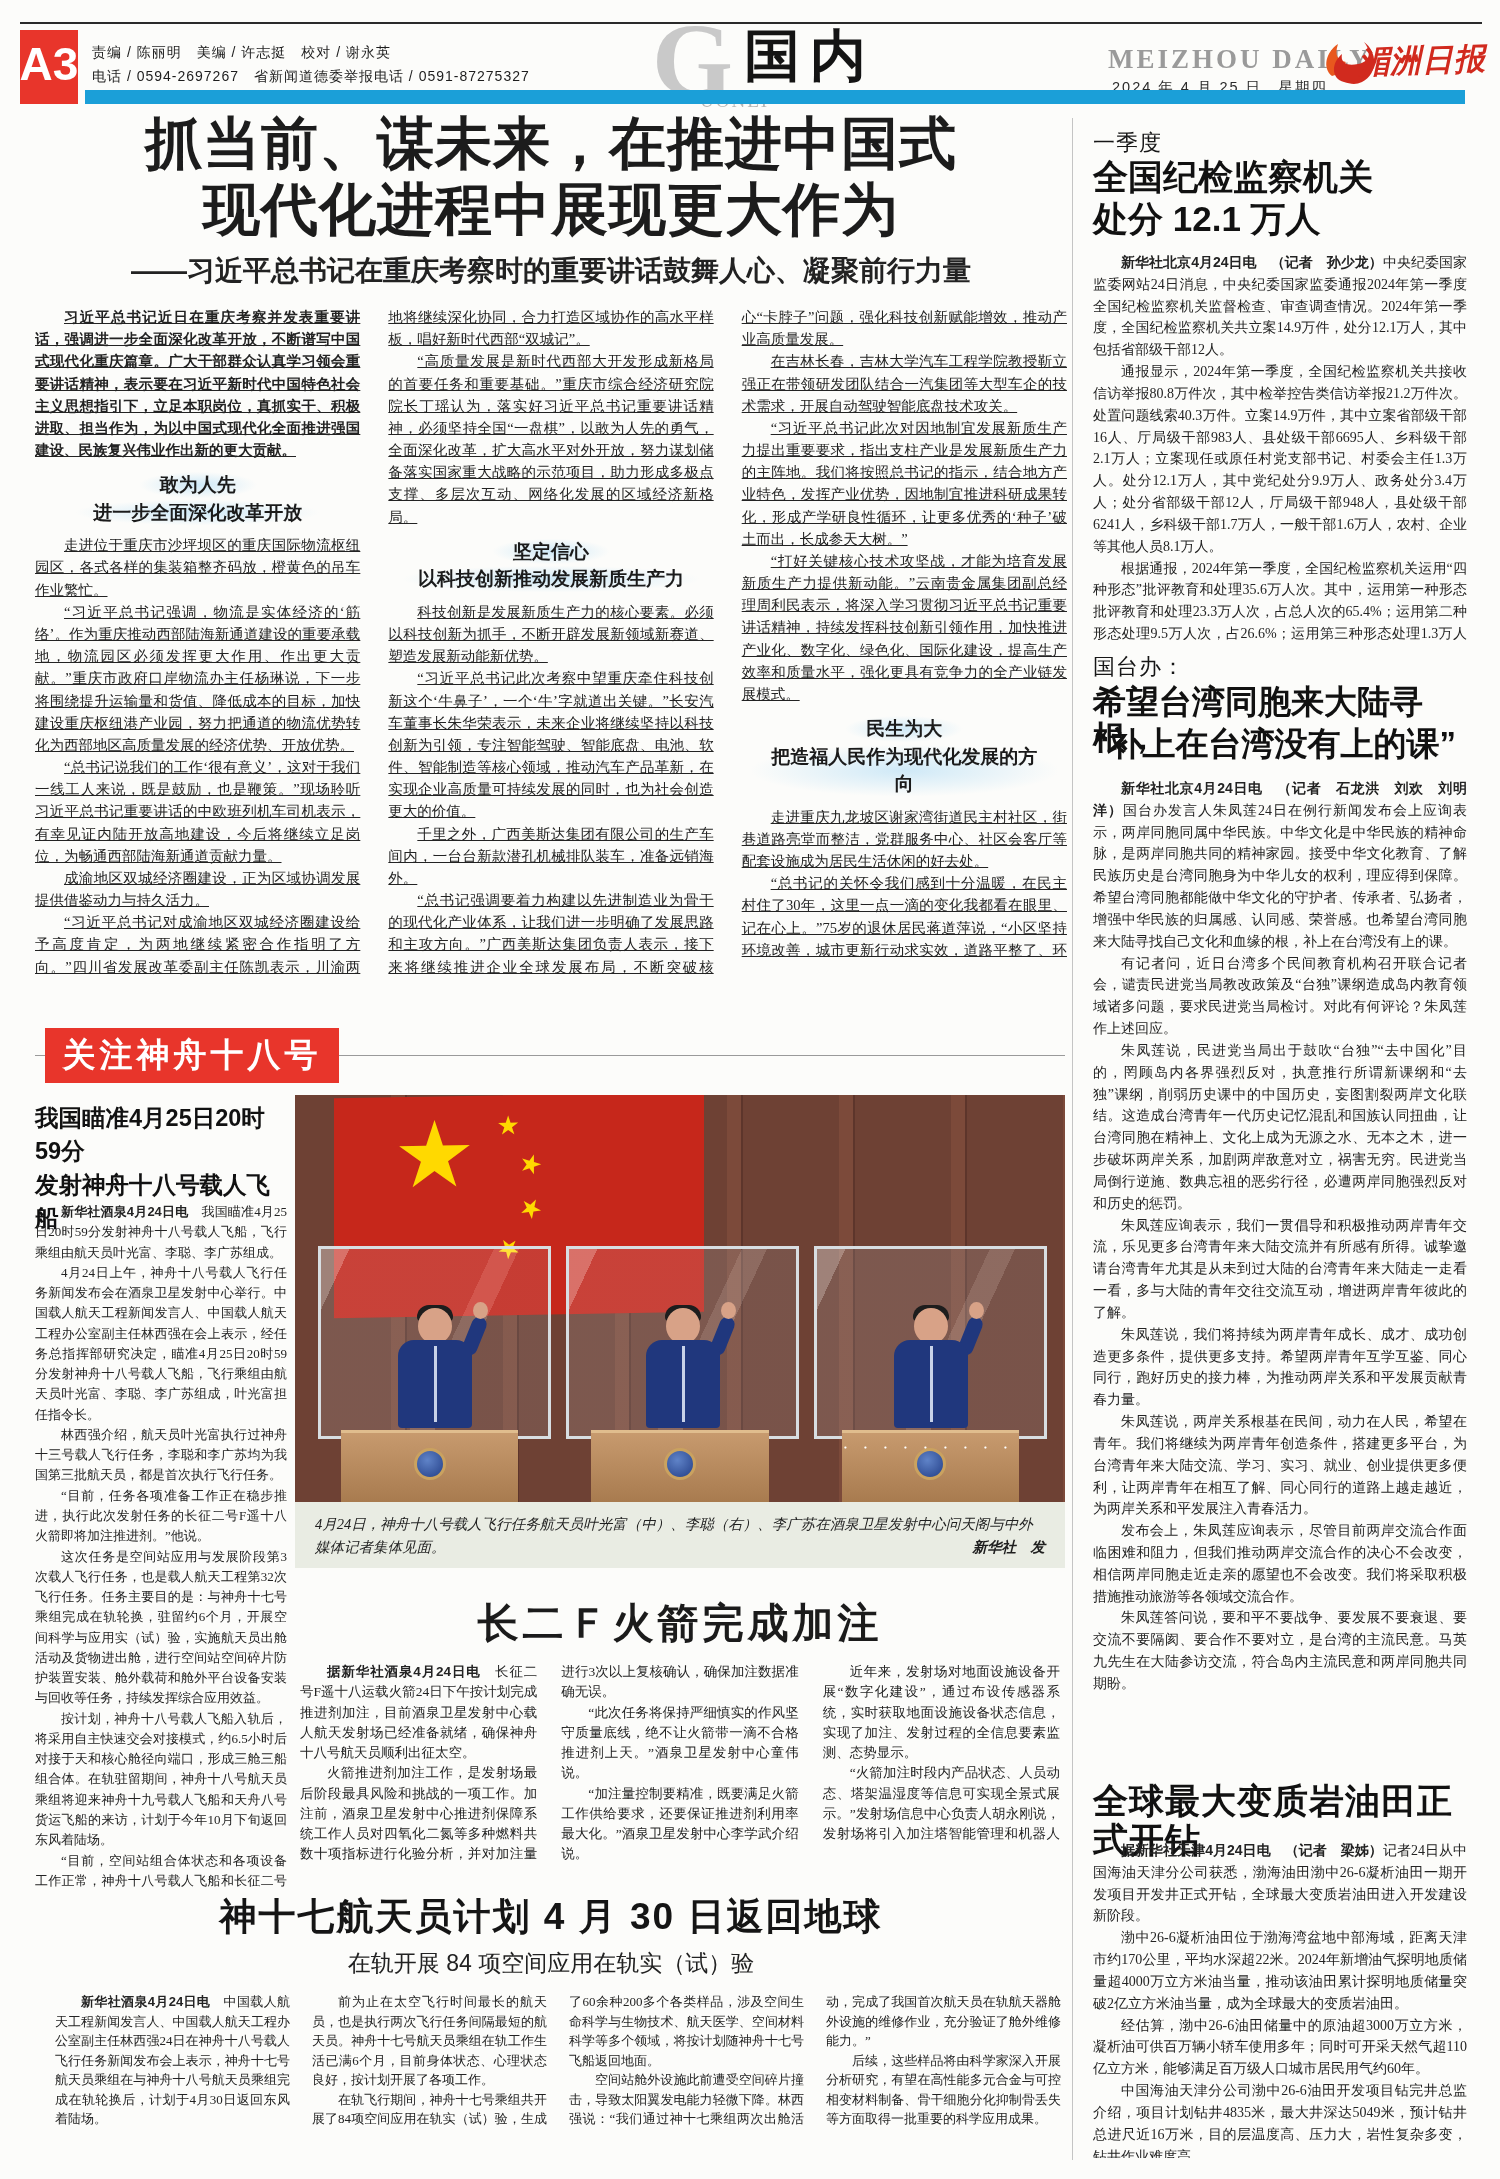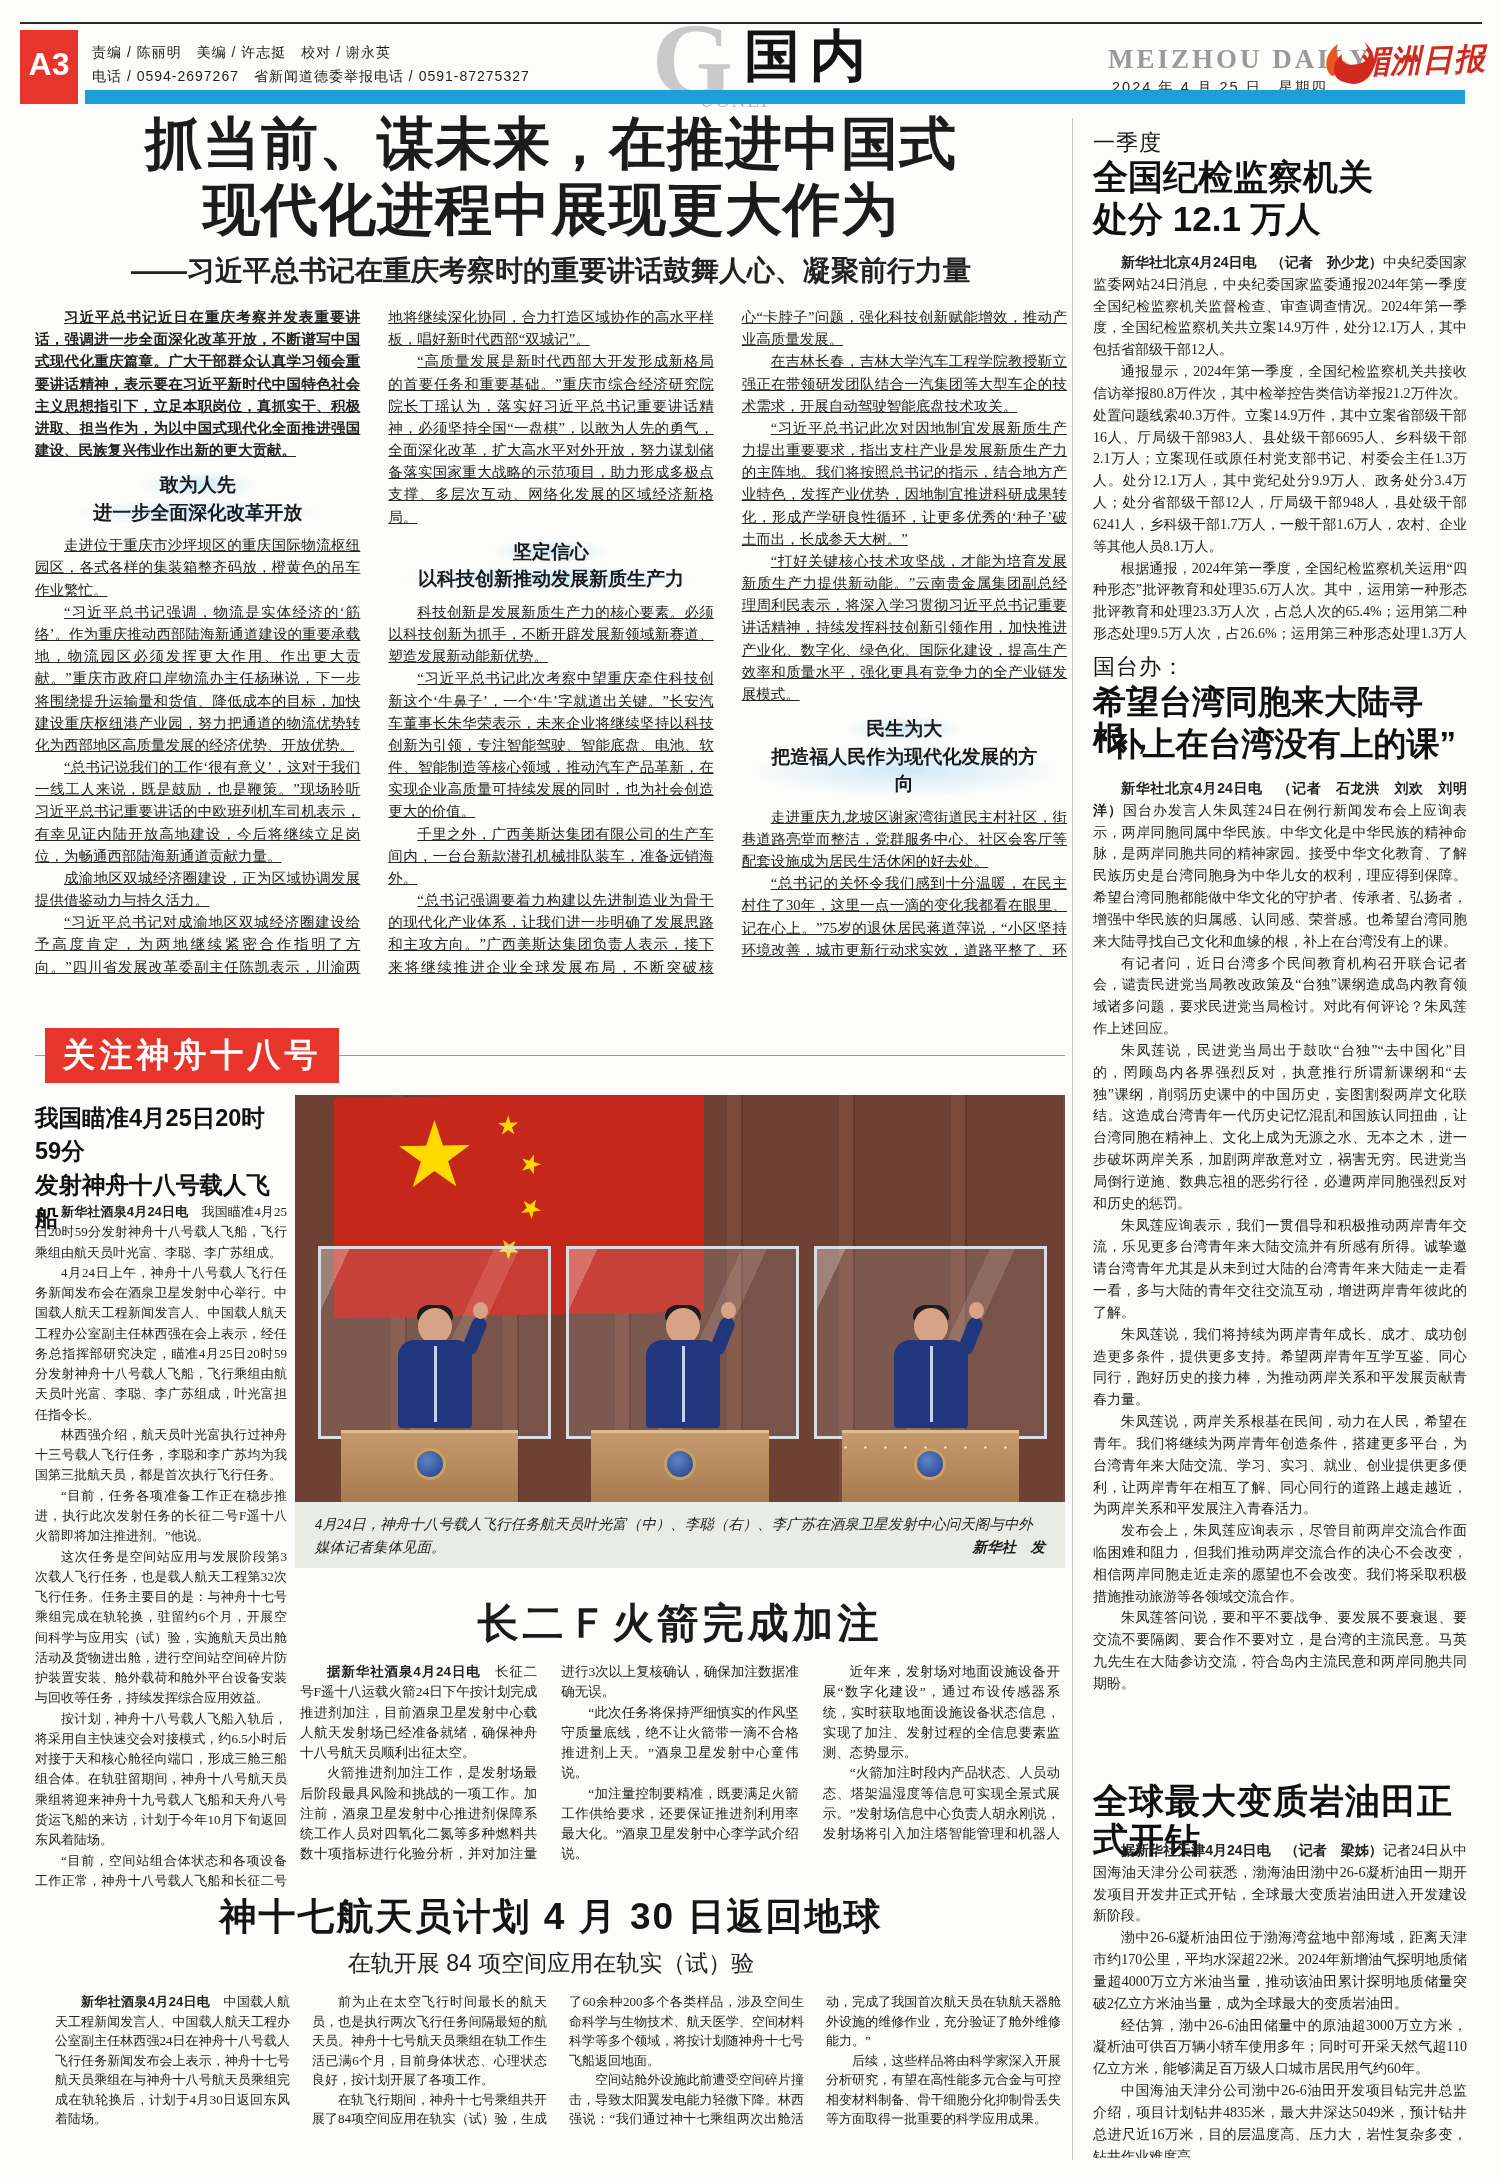--- a/index.html
+++ b/index.html
@@ -2,21 +2,21 @@
 <html><head>
 <meta charset="utf-8">
 <style>
   html,body{margin:0;padding:0;background:#e8e8e8;}
   #page{position:relative;width:1500px;height:2179px;background:#fcfcfa;overflow:hidden;
         font-family:"Liberation Serif","DejaVu Serif",serif;color:#232323;}
   .abs{position:absolute;}
   
   .rule-top{left:20px;top:22px;width:1462px;height:2px;background:#2a2a2a;}
   .a3box{left:20px;top:30px;width:58px;height:68px;background:#e8352b;color:#fff;
-         font-family:"Liberation Sans",sans-serif;font-weight:700;font-size:32px;
+         font-family:"Liberation Sans",sans-serif;font-weight:700;font-size:46px;
          display:flex;align-items:center;justify-content:center;}
   .ed1{left:92px;top:44px;font-family:"Liberation Sans",sans-serif;font-size:14px;color:#1d1d1d;letter-spacing:1px;}
   .ed2{left:92px;top:68px;font-family:"Liberation Sans",sans-serif;font-size:14px;color:#1d1d1d;letter-spacing:1px;}
   .gmark{left:652px;top:8px;font-family:"Liberation Serif",serif;font-size:104px;font-weight:700;color:#c9c9c9;line-height:1;}
   .guonei{left:744px;top:28px;font-family:"Liberation Sans",sans-serif;font-size:56px;font-weight:900;color:#141414;letter-spacing:10px;line-height:1;}
   .uonei{left:700px;top:90px;font-family:"Liberation Serif",serif;font-size:19px;color:#b5b5b5;letter-spacing:2px;}
   .mdaily{left:1108px;top:44px;font-family:"Liberation Serif",serif;font-size:27px;font-weight:700;color:#9a9a9a;letter-spacing:3px;}
   .mdate{left:1112px;top:78px;font-family:"Liberation Sans",sans-serif;font-size:14.5px;color:#2a2a2a;letter-spacing:2px;}
   .brand{left:1318px;top:30px;width:164px;height:62px;}
   .brandtext{left:1358px;top:40px;font-family:"DejaVu Serif",serif;font-style:italic;font-weight:700;

